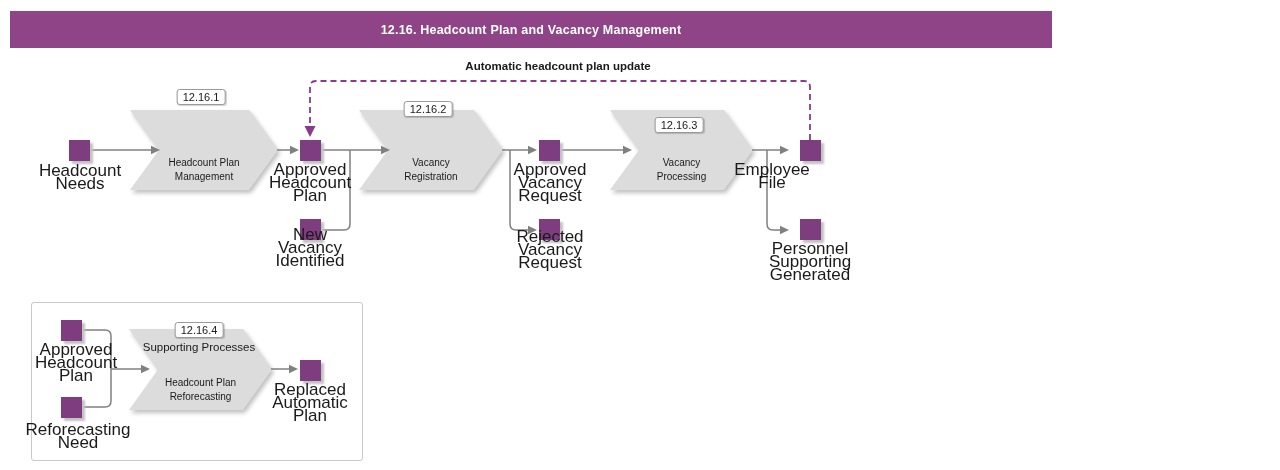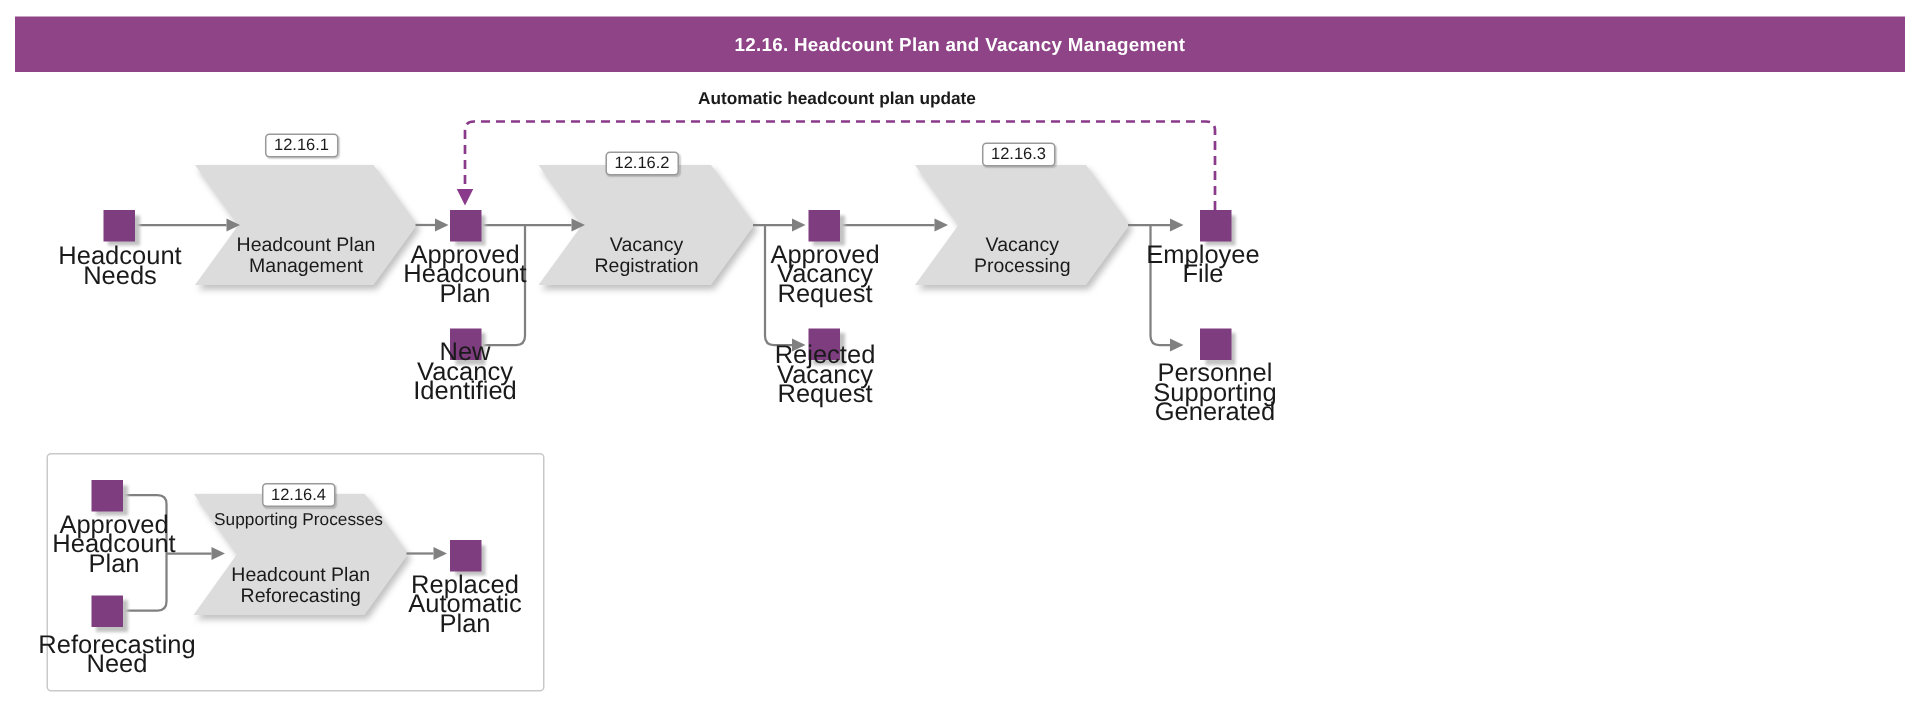--- a/index.html
+++ b/index.html
@@ -9,38 +9,38 @@
     --connector:#808080;
     --feedback:#8A3A8A;
   }
   html,body{margin:0;padding:0;background:#ffffff;}
   #canvas{
     position:relative;width:1280px;height:470px;background:#ffffff;
     font-family:"Liberation Sans", sans-serif;color:#1a1a1a;overflow:hidden;
   }
   
   .titlebar{
-    position:absolute;left:10px;top:11px;width:1260px;height:37px;
+    position:absolute;left:10px;top:11px;width:1042px;height:37px;
     background:var(--header);display:flex;align-items:center;justify-content:center;
   }
   .titlebar span{color:#ffffff;font-size:12.5px;font-weight:bold;letter-spacing:.2px;}
   
   svg.wires{position:absolute;left:0;top:0;z-index:2;}
   .wire{fill:none;stroke:var(--connector);stroke-width:1.5;}
   .ahead{fill:var(--connector);stroke:none;}
   .fwire{fill:none;stroke:var(--feedback);stroke-width:1.8;stroke-dasharray:6 4;}
   .fhead{fill:var(--feedback);stroke:none;}
   
   .chev-wrap{position:absolute;filter:drop-shadow(2px 3px 2px #c0c0c0);z-index:1;}
   .chev{
     width:100%;height:100%;background:var(--process-fill);
     clip-path:polygon(0 0, calc(100% - 29px) 0, 100% 50%, calc(100% - 29px) 100%, 0 100%, 29px 50%);
     display:flex;align-items:center;justify-content:center;
   }
-  .chev span{font-size:13px;line-height:14px;text-align:center;white-space:pre-line;margin-top:40px;}
+  .chev span{font-size:10px;line-height:14px;text-align:center;white-space:pre-line;margin-top:40px;}
   
   .badge{
     position:absolute;transform:translateX(-50%);z-index:4;
     background:#ffffff;border:1px solid #999999;border-radius:3px;
     padding:0 5px;font-size:11px;line-height:14px;box-shadow:1px 1px 1px rgba(0,0,0,.18);
   }
   
   .sq{
     position:absolute;width:21px;height:21px;background:var(--node);
     box-shadow:3px 3px 2px #c2c2c2;z-index:3;
@@ -95,21 +95,21 @@
   </div>
   <div class="chev-wrap" style="left:129px;top:329px;width:143px;height:81px;">
     <div class="chev">
       <span>Headcount Plan
 Reforecasting</span>
     </div>
   </div>
 
   <div class="badge" style="left:201px;top:89px;">12.16.1</div>
   <div class="badge" style="left:428px;top:101px;">12.16.2</div>
-  <div class="badge" style="left:679px;top:95px;">12.16.3</div>
+  <div class="badge" style="left:679px;top:117px;">12.16.3</div>
   <div class="badge" style="left:199px;top:322px;">12.16.4</div>
 
   <svg class="wires" width="1280" height="470">
 
     <path class="wire" d="M91 150 H151"></path>
     <polygon class="ahead" points="160,150 151,145.7 151,154.3"></polygon>
     <path class="wire" d="M277 150 H290"></path>
     <polygon class="ahead" points="299,150 290,145.7 290,154.3"></polygon>
     <path class="wire" d="M322 150 H381"></path>
     <polygon class="ahead" points="390,150 381,145.7 381,154.3"></polygon>
@@ -155,21 +155,21 @@
 Plan</div>
   <div class="nlabel" style="left:310px;top:228px;">New
 Vacancy
 Identified</div>
   <div class="nlabel" style="left:550px;top:163px;">Approved
 Vacancy
 Request</div>
   <div class="nlabel" style="left:550px;top:230px;">Rejected
 Vacancy
 Request</div>
-  <div class="nlabel" style="left:802px;top:163px;">Employee
+  <div class="nlabel" style="left:772px;top:163px;">Employee
 File</div>
   <div class="nlabel" style="left:810px;top:242px;">Personnel
 Supporting
 Generated</div>
   <div class="nlabel" style="left:76px;top:343px;">Approved
 Headcount
 Plan</div>
   <div class="nlabel" style="left:78px;top:423px;">Reforecasting
 Need</div>
   <div class="nlabel" style="left:310px;top:383px;">Replaced

